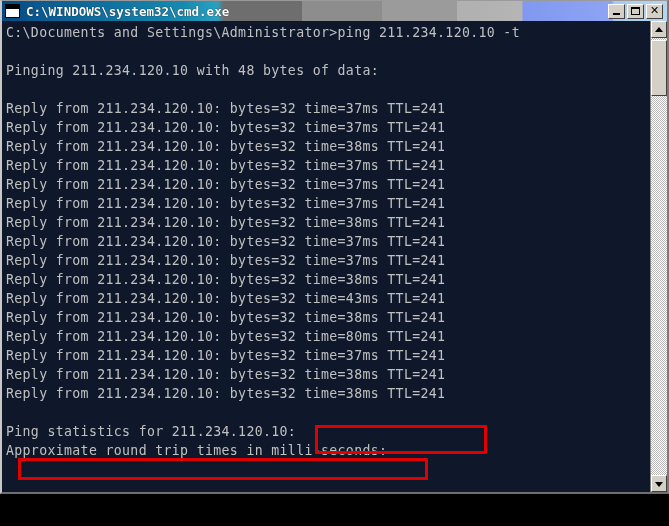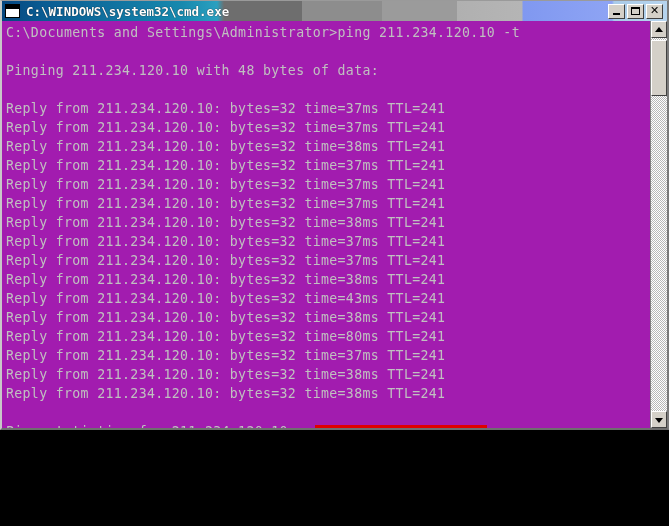--- a/index.html
+++ b/index.html
@@ -11,21 +11,21 @@
     width: 669px;
     height: 526px;
     overflow: hidden;
     font-family: "DejaVu Sans Mono", monospace;
   }
 
   
   #cmd-window {
     position: relative;
     width: 669px;
-    height: 430px;
+    height: 494px;
     box-sizing: border-box;
     background: #000;
     border-left: 2px solid #c8c8c8;
     border-top: 1px solid #9a9a9a;
     border-right: 2px solid #7a7a7a;
     border-bottom: 2px solid #6e6e6e;
     overflow: hidden;
   }
 
   
@@ -133,21 +133,21 @@
     font-weight: bold;
   }
 
   
   #console {
     position: absolute;
     left: 0;
     top: 20px;
     width: 650px;
     bottom: 0;
-    background: #a21caf;
+    background: #0f172a;
     padding: 2px 0 0 4px;
     box-sizing: border-box;
     overflow: hidden;
   }
   .line {
     color: #c0c0c0;
     font-family: "DejaVu Sans Mono", monospace;
     font-size: 13.2px;
     line-height: 19px;
     height: 19px;

